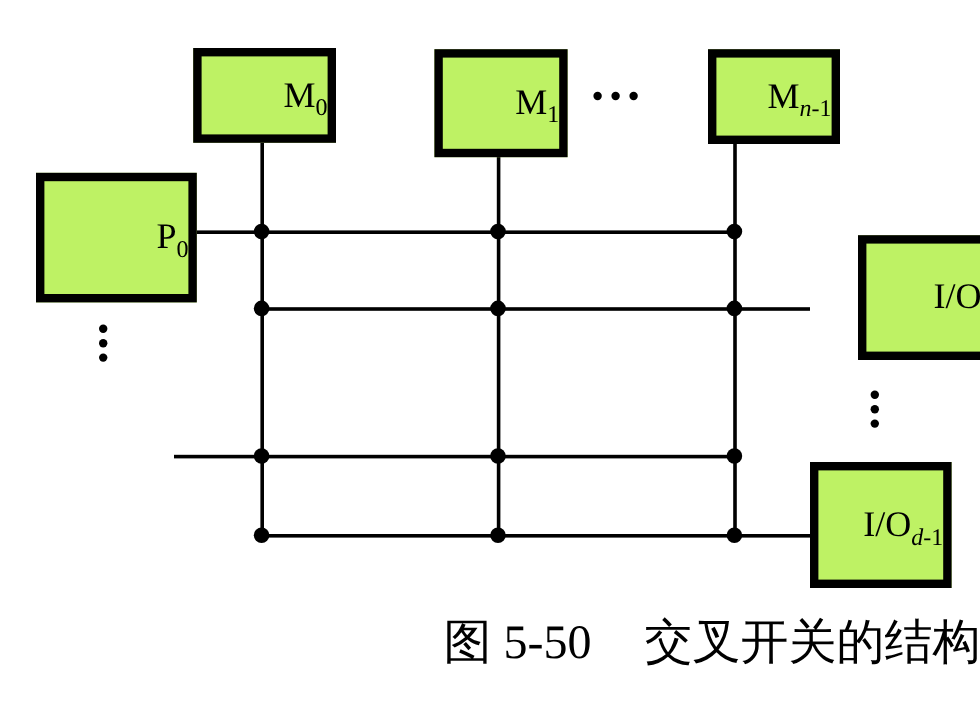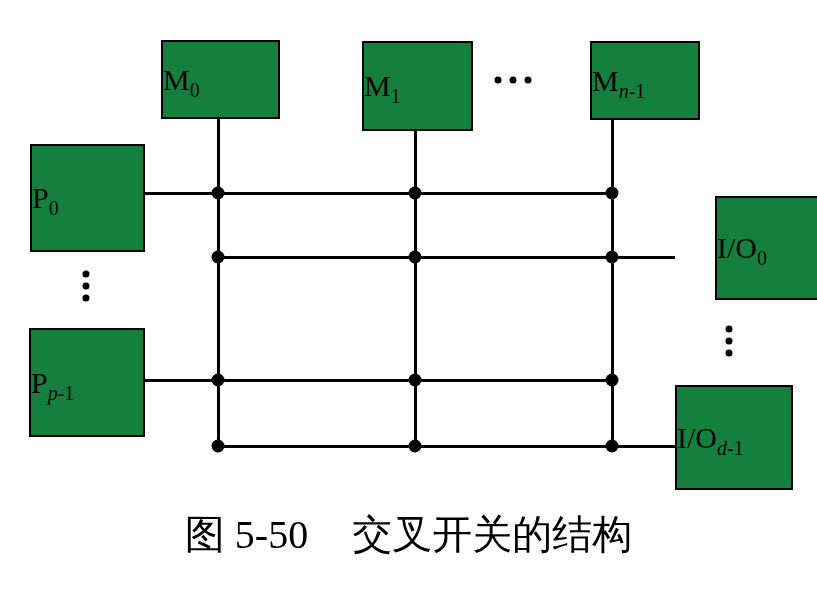--- a/index.html
+++ b/index.html
@@ -8,25 +8,25 @@
     width: 817px;
     height: 600px;
     background: #ffffff;
     font-family: "Liberation Serif", "DejaVu Serif", serif;
     color: #000;
     overflow: hidden;
   }
   .box {
     position: absolute;
     box-sizing: border-box;
-    border: 2px solid #000000;
-    background: #15803d;
+    border: 7px solid #000000;
+    background: #bef264;
     display: flex;
     align-items: center;
-    justify-content: flex-start;
+    justify-content: flex-end;
     font-size: 30px;
     line-height: 1;
     white-space: nowrap;
   }
   .box .sub {
     font-size: 20px;
     position: relative;
     top: 7px;
     letter-spacing: 0;
   }
@@ -49,21 +49,21 @@
   .ellipsis .edot {
     width: 7px; height: 7px;
     border-radius: 50%;
     background: #000;
   }
   .caption {
     position: absolute;
     top: 513px;
     left: 0;
     width: 817px;
-    text-align: center;
+    text-align: right;
     font-size: 40px;
     line-height: 1.1;
     white-space: nowrap;
   }
   .caption .cap-title { margin-left: 44px; }
 </style>
 </head>
 <body>
 
 <div class="stage" id="stage">
@@ -89,25 +89,22 @@
     <div class="dot" style="left: 612px; top: 446px;"></div>
     <div class="box" style="left: 161px; top: 40px; width: 119px; height: 79px;">
       <span>M<span class="sub">0</span></span>
     </div>
     <div class="box" style="left: 362px; top: 41px; width: 111px; height: 90px;">
       <span>M<span class="sub">1</span></span>
     </div>
     <div class="box" style="left: 590px; top: 41px; width: 110px; height: 79px;">
       <span>M<span class="sub"><span class="it">n</span>-1</span></span>
     </div>
-    <div class="box" style="left: 30px; top: 144px; width: 115px; height: 108px;">
+    <div class="box" style="left: 30px; top: 144px; width: 134px; height: 108px;">
       <span>P<span class="sub">0</span></span>
-    </div>
-    <div class="box" style="left: 29px; top: 328px; width: 116px; height: 109px;">
-      <span>P<span class="sub"><span class="it">p</span>-1</span></span>
     </div>
     <div class="box" style="left: 675px; top: 196px; width: 120px; height: 104px; margin-left: 40px;">
       <span>I/O<span class="sub">0</span></span>
     </div>
     <div class="box" style="left: 675px; top: 385px; width: 118px; height: 105px;">
       <span>I/O<span class="sub"><span class="it">d</span>-1</span></span>
     </div>
     <div class="ellipsis h" style="left: 513px; top: 80px;">
       <div class="edot"></div>
       <div class="edot"></div>

